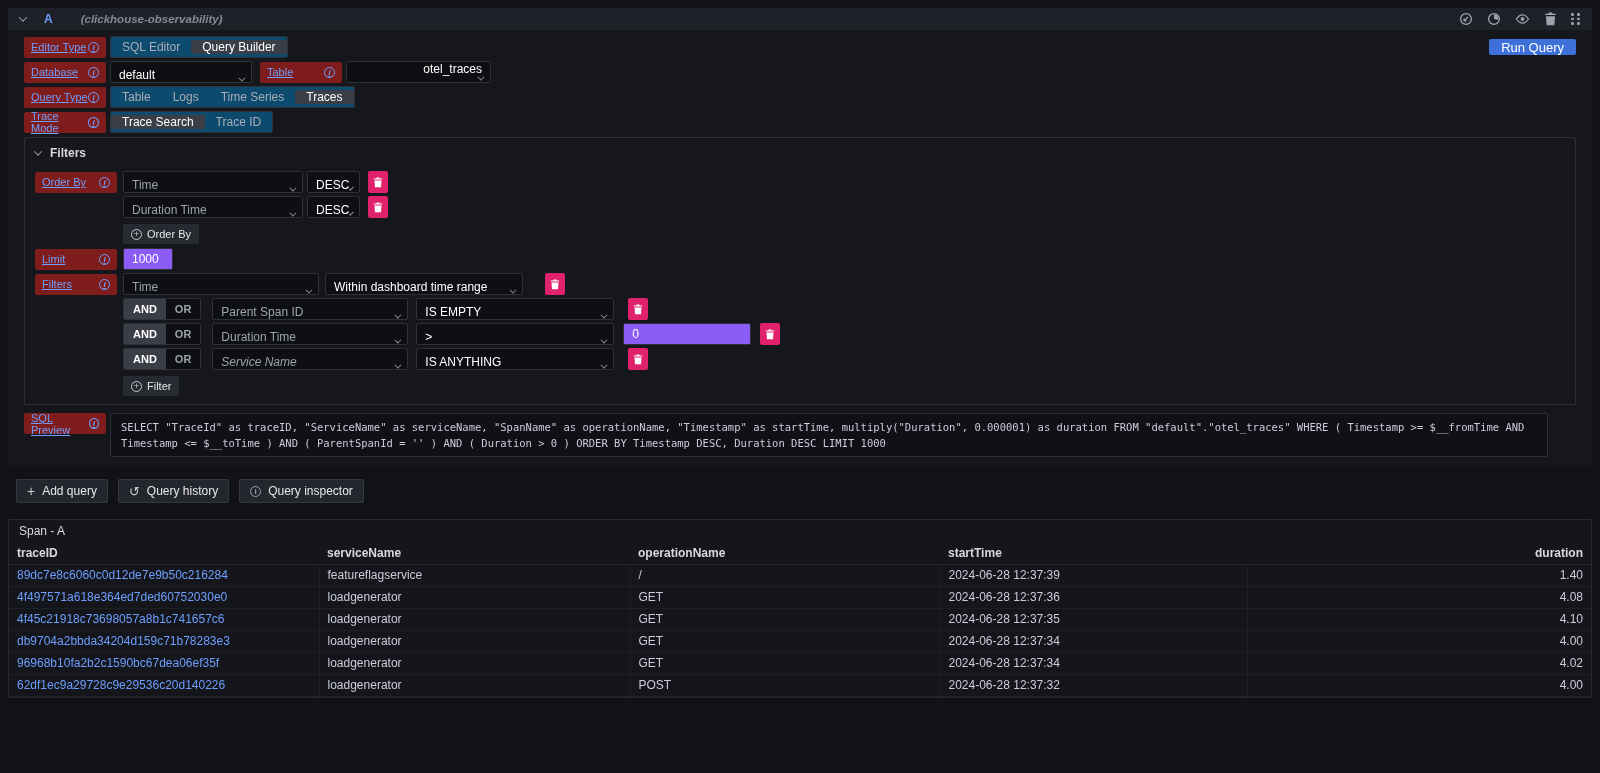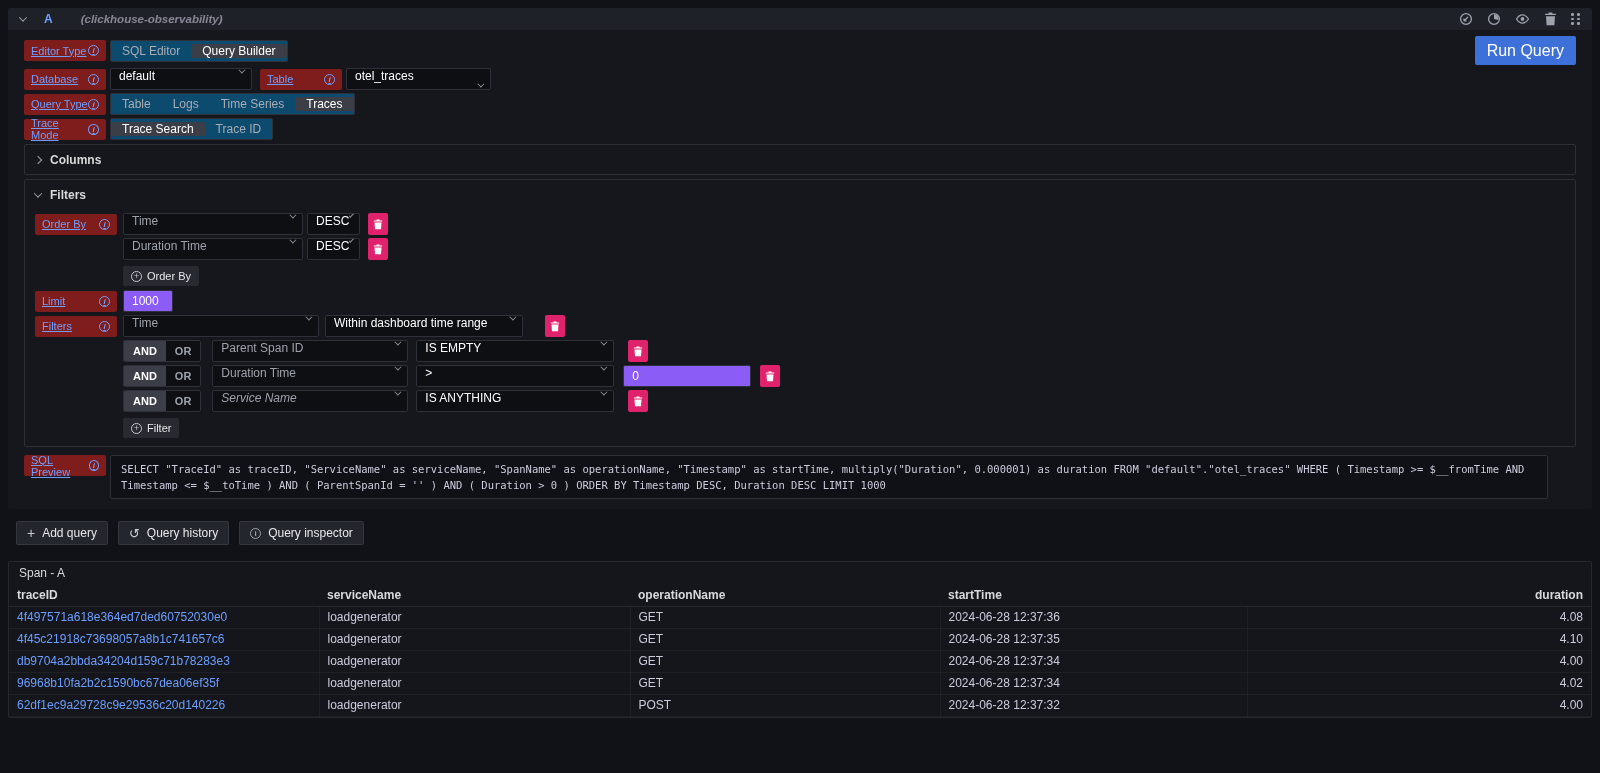--- a/index.html
+++ b/index.html
@@ -29,28 +29,28 @@
     font-size:11px; font-weight:500; border-radius:2px; margin-right:4px;text-decoration:underline; }
   .info-i { width:11px; height:11px; border:1px solid #6e9fff; border-radius:50%;
     font-size:8px; line-height:9px; text-align:center; color:#6e9fff; font-style:italic; font-weight:700; }
   .info-i.gray { border-color:#9da2ab; color:#9da2ab; font-style:normal; }
 
   .seg { display:flex; align-items:center; height:22px; background:#0c4a6e; border:1px solid #2e303a; border-radius:2px; overflow:hidden; }
   .seg .opt { display:flex; align-items:center; padding:0 11px; color:#a9adb5; font-weight:500; cursor:pointer; }
   .seg .opt.sel { background:#3b3e46; color:#fff; border-radius:2px; }
 
   .sel-box { height:22px; background:#0e0f13; border:1px solid #2e303a; border-radius:2px;
-    display:flex; align-items:flex-start; padding:0 8px; color:#fff; }
+    display:flex; align-items:flex-end; padding:0 8px; color:#fff; }
   .sel-box .ph { color:#9da2ab; }
   .sel-box .sc { margin-left:auto; width:5px; height:5px; border-right:1.4px solid #8e9199; border-bottom:1.4px solid #8e9199; transform:rotate(45deg) translateY(-2px); }
   .tinput { height:22px; background:#8b5cf6; border:1px solid #2e303a; border-radius:2px; color:#fff;
     padding:0 8px; font-size:12px; font-family:inherit; outline:none; }
 
-  .run-btn { margin-left:auto; height:29px; background:#3d71d9; border:none; border-radius:2px;
-    color:#fff; font-size:16px; font-weight:500; padding:0 12px; font-family:inherit; cursor:pointer; }
+  .run-btn { margin-left:auto; height:16px; background:#3d71d9; border:none; border-radius:2px;
+    color:#fff; font-size:13px; font-weight:500; padding:0 12px; font-family:inherit; cursor:pointer; }
 
   .sect { border:1px solid rgba(204,204,220,.13); border-radius:2px; margin-top:4px; padding:5px 10px 4px 10px; }
   .sect-head { display:flex; align-items:center; gap:9px; height:20px; color:#d8d9da; font-weight:600; font-size:12px; }
   .sect.open { padding-bottom:8px; }
 
   .trash-btn { width:20px; height:22px; background:#e0226d; border:none; border-radius:2px;
     display:flex; align-items:center; justify-content:center; cursor:pointer; }
   .trash-btn svg { fill:#fff; }
 
   .add-btn { height:20px; background:#282a31; border:none; border-radius:2px; color:#e6e7ea;
@@ -183,26 +183,20 @@
         <div class="chip">
           <span>Trace Mode</span>
           <span class="info-i">i</span>
         </div>
         <div class="seg">
           <span class="opt sel">Trace Search</span>
           <span class="opt">Trace ID</span>
         </div>
       </div>
 
-      <div class="sect">
-        <div class="sect-head">
-          <span class="caret right"></span>
-          <span>Columns</span>
-        </div>
-      </div>
 
       <div class="sect open">
         <div class="sect-head" style="margin-bottom:8px;">
           <span class="caret down"></span>
           <span>Filters</span>
         </div>
 
         <div class="frow">
           <div class="chip">
             <span>Order By</span>
@@ -389,20 +383,27 @@
         <tr>
           <th>traceID</th>
           <th>serviceName</th>
           <th>operationName</th>
           <th>startTime</th>
           <th class="num">duration</th>
         </tr>
       </thead>
       <tbody>
         <tr>
+          <td class="trace">89dc7e8c6060c0d12de7e9b50c216284</td>
+          <td>featureflagservice</td>
+          <td>/</td>
+          <td>2024-06-28 12:37:39</td>
+          <td class="num">1.40</td>
+        </tr>
+        <tr>
           <td class="trace">4f497571a618e364ed7ded60752030e0</td>
           <td>loadgenerator</td>
           <td>GET</td>
           <td>2024-06-28 12:37:36</td>
           <td class="num">4.08</td>
         </tr>
         <tr>
           <td class="trace">4f45c21918c73698057a8b1c741657c6</td>
           <td>loadgenerator</td>
           <td>GET</td>

